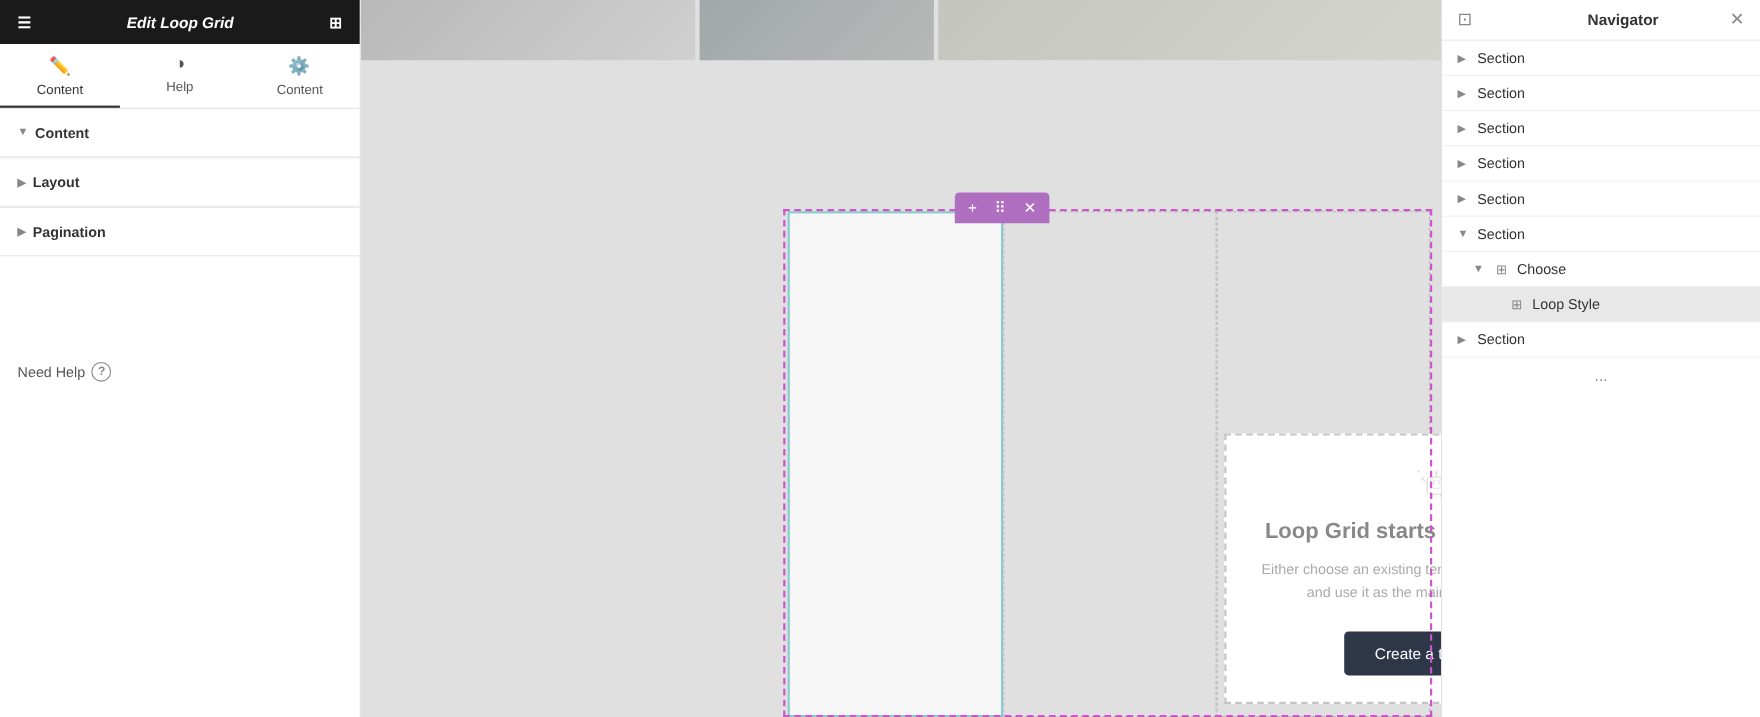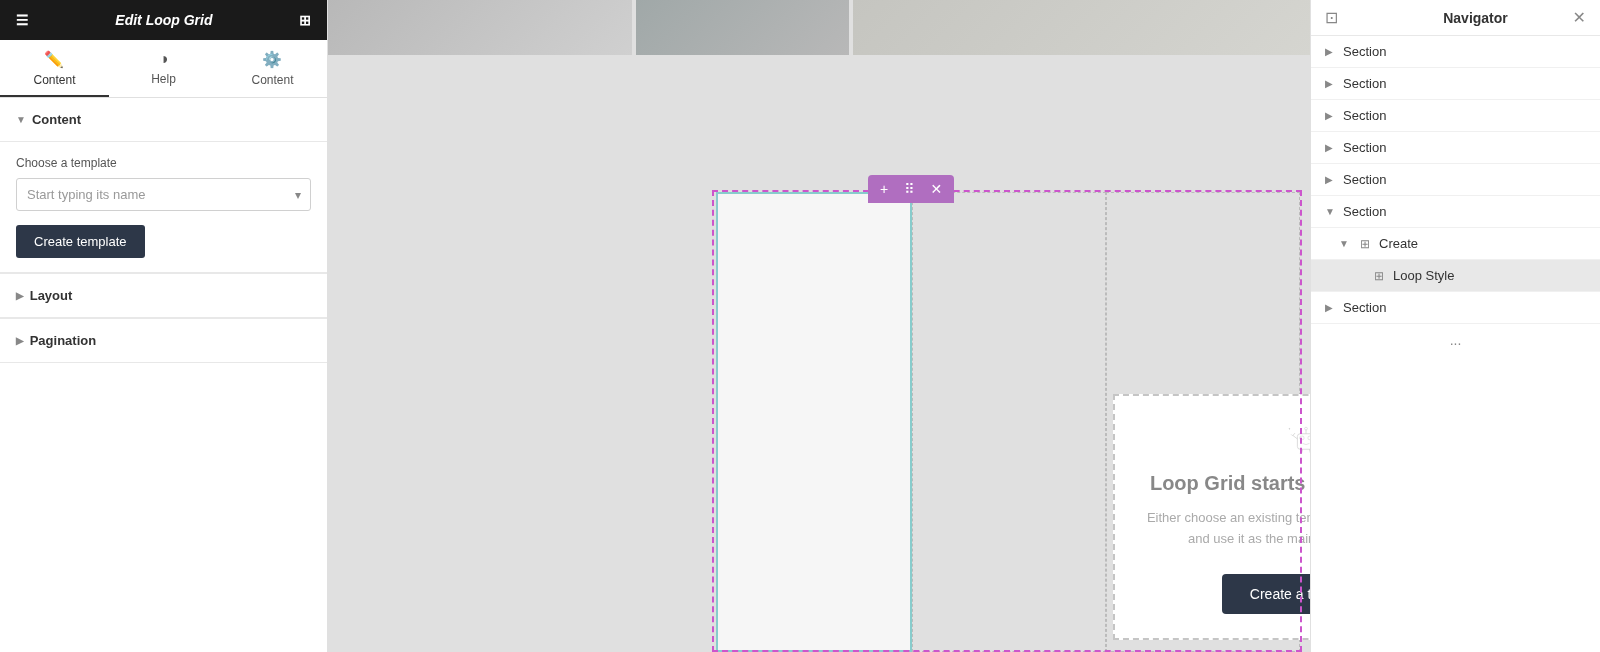--- a/index.html
+++ b/index.html
@@ -434,47 +434,41 @@
       <span>Content</span>
     </div>
   </div>
 
   <div class="panel-body">
 
     <div class="section-header">
       <span class="arrow">▼</span>
       <span>Content</span>
     </div>
-    <div class="section-content">
-      <div class="choose-template-label">Choose a template</div>
-      <div class="template-select-wrapper">
-        <select class="template-select">
-          <option value="">Start typing its name</option>
-        </select>
-        <span class="template-select-arrow">▾</span>
-      </div>
-      <button class="create-template-btn">Create template</button>
-    </div>
 
     <div class="divider"></div>
 
     <div class="section-header">
       <span class="arrow">▶</span>
       <span>Layout</span>
     </div>
 
     <div class="divider"></div>
 
     <div class="section-header">
       <span class="arrow">▶</span>
       <span>Pagination</span>
     </div>
 
     <div style="flex:1; min-height:80px;"></div>
 
+    <div class="need-help">
+      <span>Need Help</span>
+      <div class="help-icon">?</div>
+    </div>
   </div>
 </div>
 
 <div class="main-canvas">
   <div class="canvas-bg"></div>
 
   <div class="canvas-photos">
     <div class="photo-block" style="background: linear-gradient(135deg, #b8b8b8, #d0d0d0);"></div>
     <div class="photo-block dark" style="flex:0.7; background: linear-gradient(135deg, #a0a8a8, #b8b8b8);"></div>
     <div class="photo-block light" style="flex:1.5; background: linear-gradient(135deg, #c5c5c0, #d5d5d0);"></div>
@@ -563,21 +557,21 @@
     </div>
 
     <div class="nav-item">
       <span class="nav-arrow">▼</span>
       <span>Section</span>
     </div>
 
     <div class="nav-item nav-item-indent-1">
       <span class="nav-arrow">▼</span>
       <span class="nav-icon">⊞</span>
-      <span>Create</span>
+      <span>Choose</span>
     </div>
 
     <div class="nav-item nav-item-indent-2 loop-grid-item">
       <span class="nav-arrow" style="color:transparent;">▶</span>
       <span class="nav-icon">⊞</span>
       <span>Loop Style</span>
     </div>
 
     <div class="nav-item">
       <span class="nav-arrow">▶</span>

